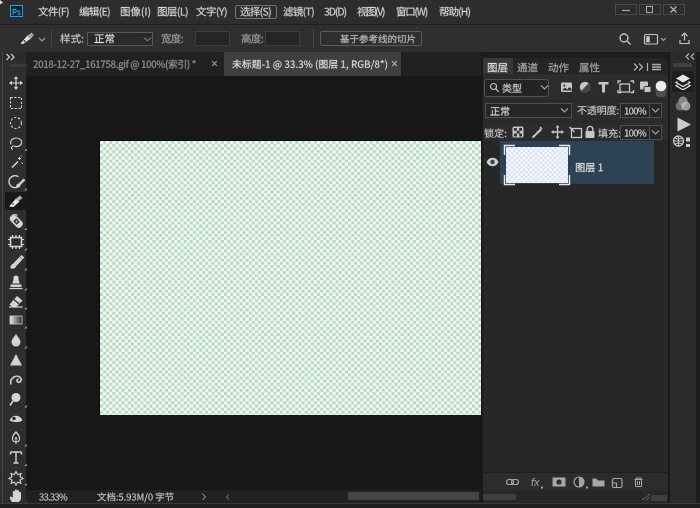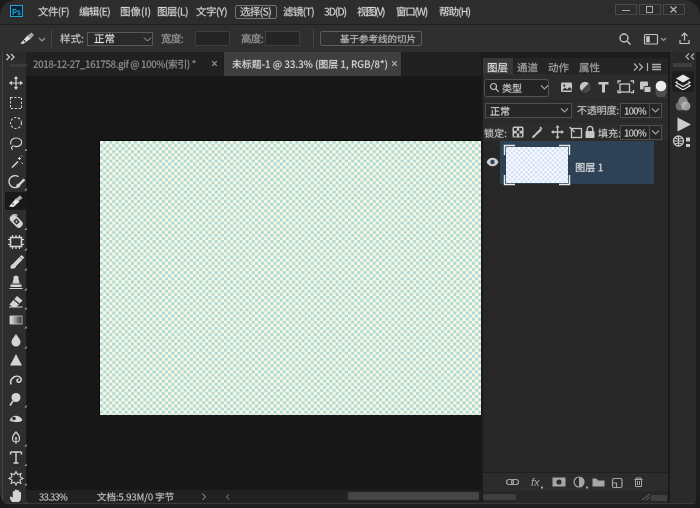--- a/index.html
+++ b/index.html
@@ -1,15 +1,15 @@
 <!DOCTYPE html>
 <html><head><meta charset="utf-8"><style>
 html,body{margin:0;padding:0;background:#1b1b1b;}
 #root{position:relative;width:700px;height:508px;overflow:hidden;
- font-family:"Liberation Sans",sans-serif;background:#1b1b1b;border-radius:16px;}
+ font-family:"Liberation Sans",sans-serif;background:#1b1b1b;}
 .abs{position:absolute;}
 </style></head><body>
 <div id="root">
 <div class="abs" style="left:0;top:0;width:700px;height:24px;background:#2d2d2d;"></div>
 <div class="abs" style="left:0;top:24px;width:700px;height:1px;background:#1f1f1f;"></div>
 <div class="abs" style="left:0;top:25px;width:700px;height:27px;background:#2f2f2f;"></div>
 <div class="abs" style="left:26px;top:52px;width:455px;height:24px;background:#212121;"></div>
 <div class="abs" style="left:0;top:52px;width:26px;height:451px;background:#2e2e2e;"></div>
 <div class="abs" style="left:26px;top:76px;width:455px;height:414px;background:#171717;"></div>
 <div class="abs" style="left:26px;top:490px;width:455px;height:13px;background:#212121;"></div>

